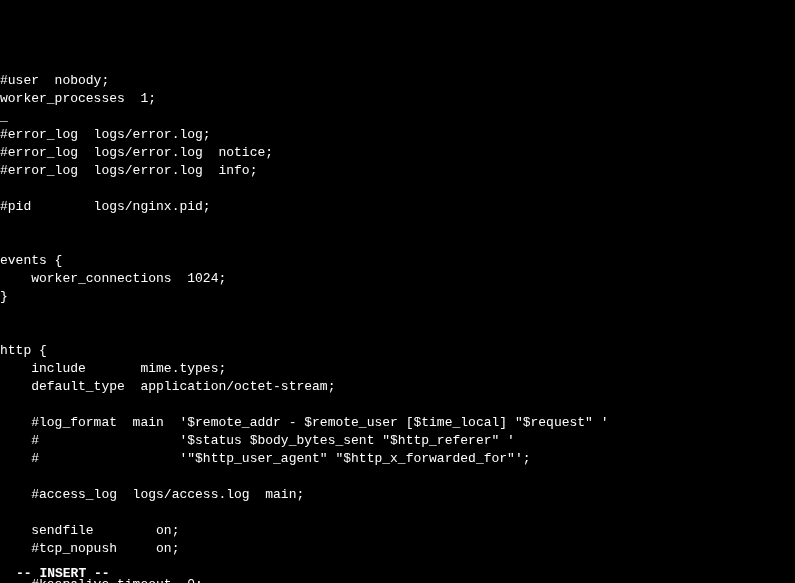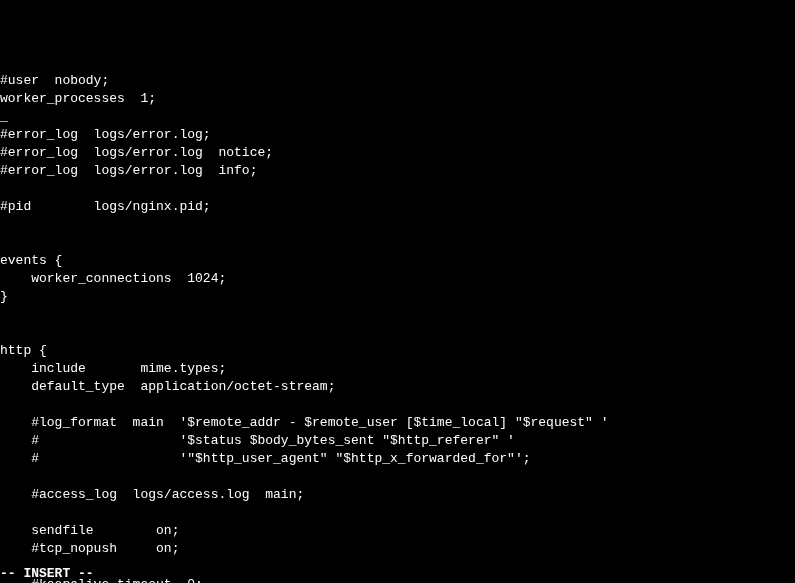--- a/index.html
+++ b/index.html
@@ -21,21 +21,21 @@
     }
     .editor-content {
       padding: 0;
     }
     .line {
       height: 18px;
     }
     .status-bar {
       position: absolute;
       bottom: 0;
-      left: 0;
+      left: 16px;
       font-weight: bold;
     }
   </style>
 </head>
 <body>
 
 
 
 <div class="editor-content"><div class="line">#user  nobody;</div><div class="line">worker_processes  1;</div><div class="line">_</div><div class="line">#error_log  logs/error.log;</div><div class="line">#error_log  logs/error.log  notice;</div><div class="line">#error_log  logs/error.log  info;</div><div class="line"></div><div class="line">#pid        logs/nginx.pid;</div><div class="line"></div><div class="line"></div><div class="line">events {</div><div class="line">    worker_connections  1024;</div><div class="line">}</div><div class="line"></div><div class="line"></div><div class="line">http {</div><div class="line">    include       mime.types;</div><div class="line">    default_type  application/octet-stream;</div><div class="line"></div><div class="line">    #log_format  main  '$remote_addr - $remote_user [$time_local] "$request" '</div><div class="line">    #                  '$status $body_bytes_sent "$http_referer" '</div><div class="line">    #                  '"$http_user_agent" "$http_x_forwarded_for"';</div><div class="line"></div><div class="line">    #access_log  logs/access.log  main;</div><div class="line"></div><div class="line">    sendfile        on;</div><div class="line">    #tcp_nopush     on;</div><div class="line"></div><div class="line">    #keepalive_timeout  0;</div></div>
 <div class="status-bar">-- INSERT --</div>

